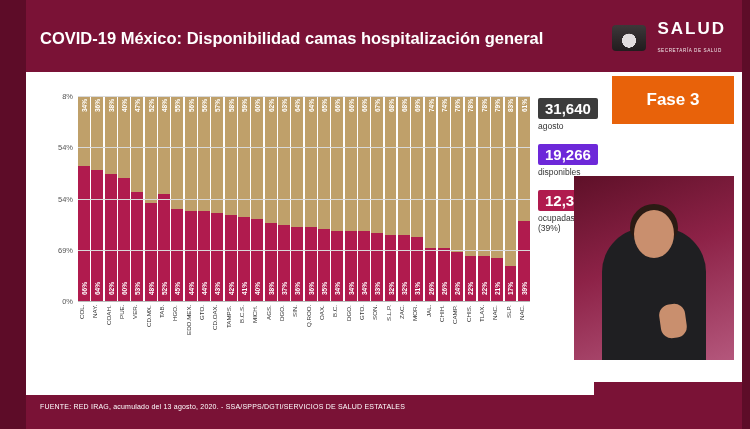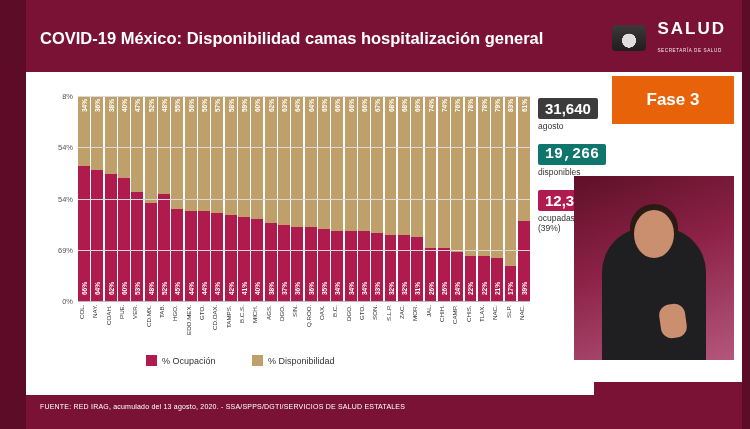--- a/index.html
+++ b/index.html
@@ -448,32 +448,24 @@
           <div class="xlab">CAMP.</div>
           <div class="xlab">CHIS.</div>
           <div class="xlab">TLAX.</div>
           <div class="xlab">NAC.</div>
           <div class="xlab">SLP.</div>
           <div class="xlab">NAC.</div>
         </div>
 
       <div class="stats" id="stats">
           <div class="stat"><div class="num" style="background: rgb(60, 60, 60);">31,640</div><div class="cap">agosto</div></div>
-          <div class="stat"><div class="num" style="background: #0f766e; font-family: Liberation Mono, monospace;">19,266</div><div class="cap">disponibles</div></div>
+          <div class="stat"><div class="num" style="background: #6d28d9;">19,266</div><div class="cap">disponibles</div></div>
           <div class="stat"><div class="num" style="background: rgb(176, 27, 78);">12,374</div><div class="cap">ocupadas<br>(39%)</div></div>
         </div>
 
-      <div class="legend">
-        <span class="l1">
-          <span class="sw sw-ocup"></span><span>% Ocupación</span>
-        </span>
-        <span>
-          <span class="sw sw-disp"></span><span>% Disponibilidad</span>
-        </span>
-      </div>
     </div>
 
     <div class="footer">
       <span>FUENTE: RED IRAG, acumulado del 13 agosto, 2020.  -  SSA/SPPS/DGTI/SERVICIOS DE SALUD ESTATALES</span>
     </div>
   </div>
 
   <div class="fase">Fase 3</div>
   <div class="video">
     <div class="v-person"></div>

